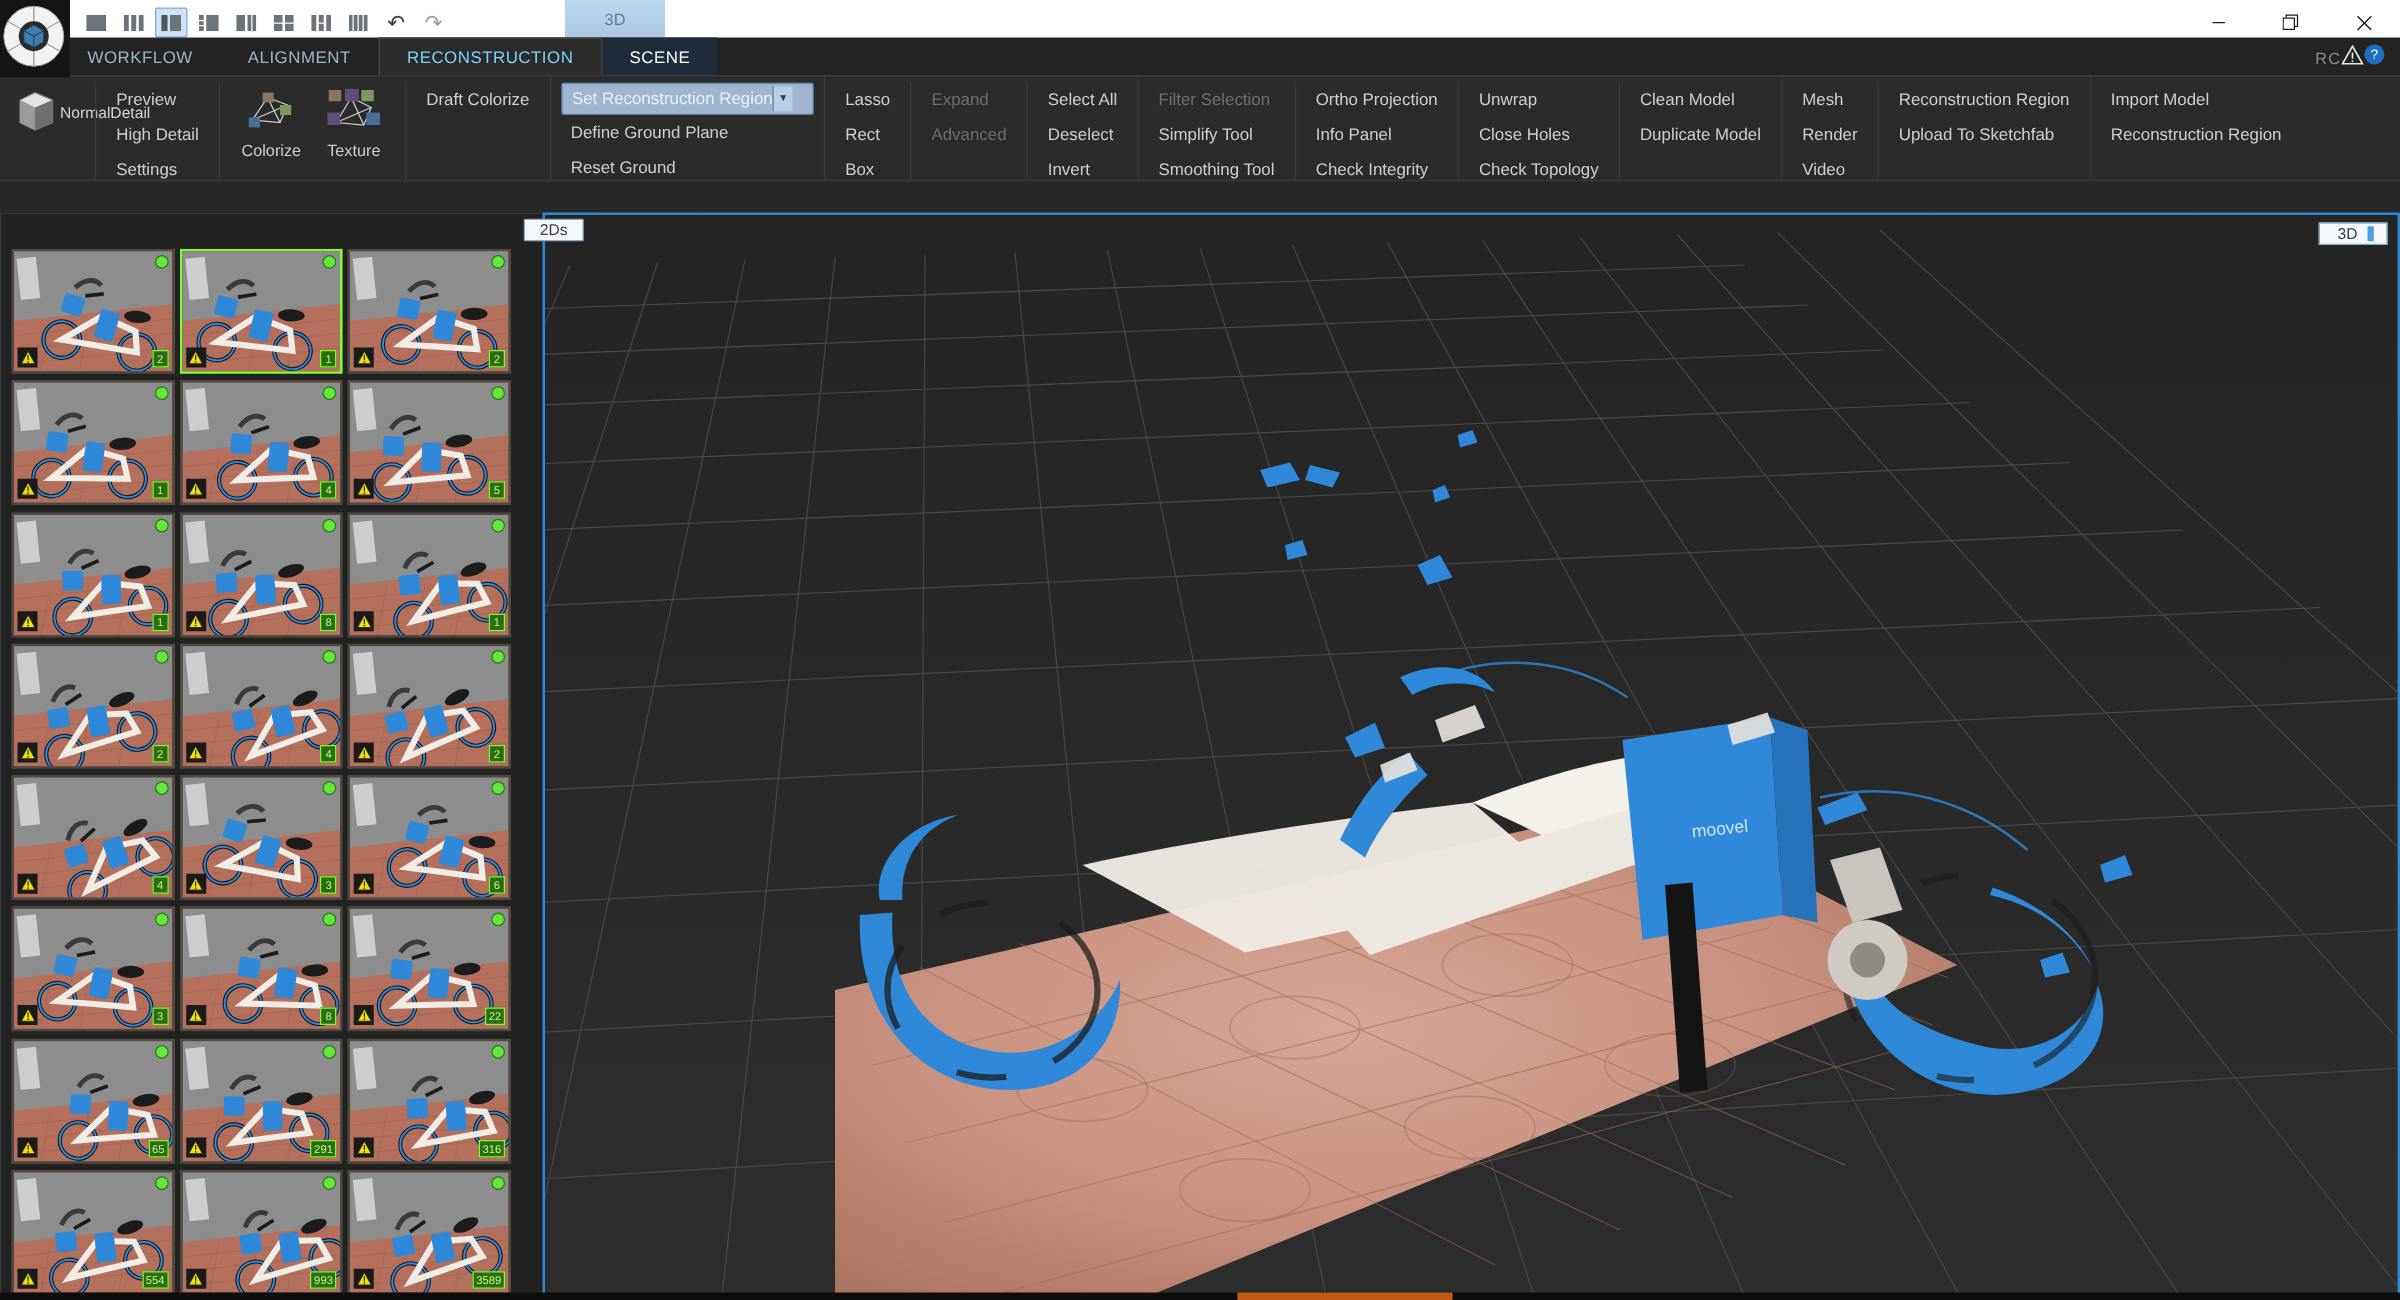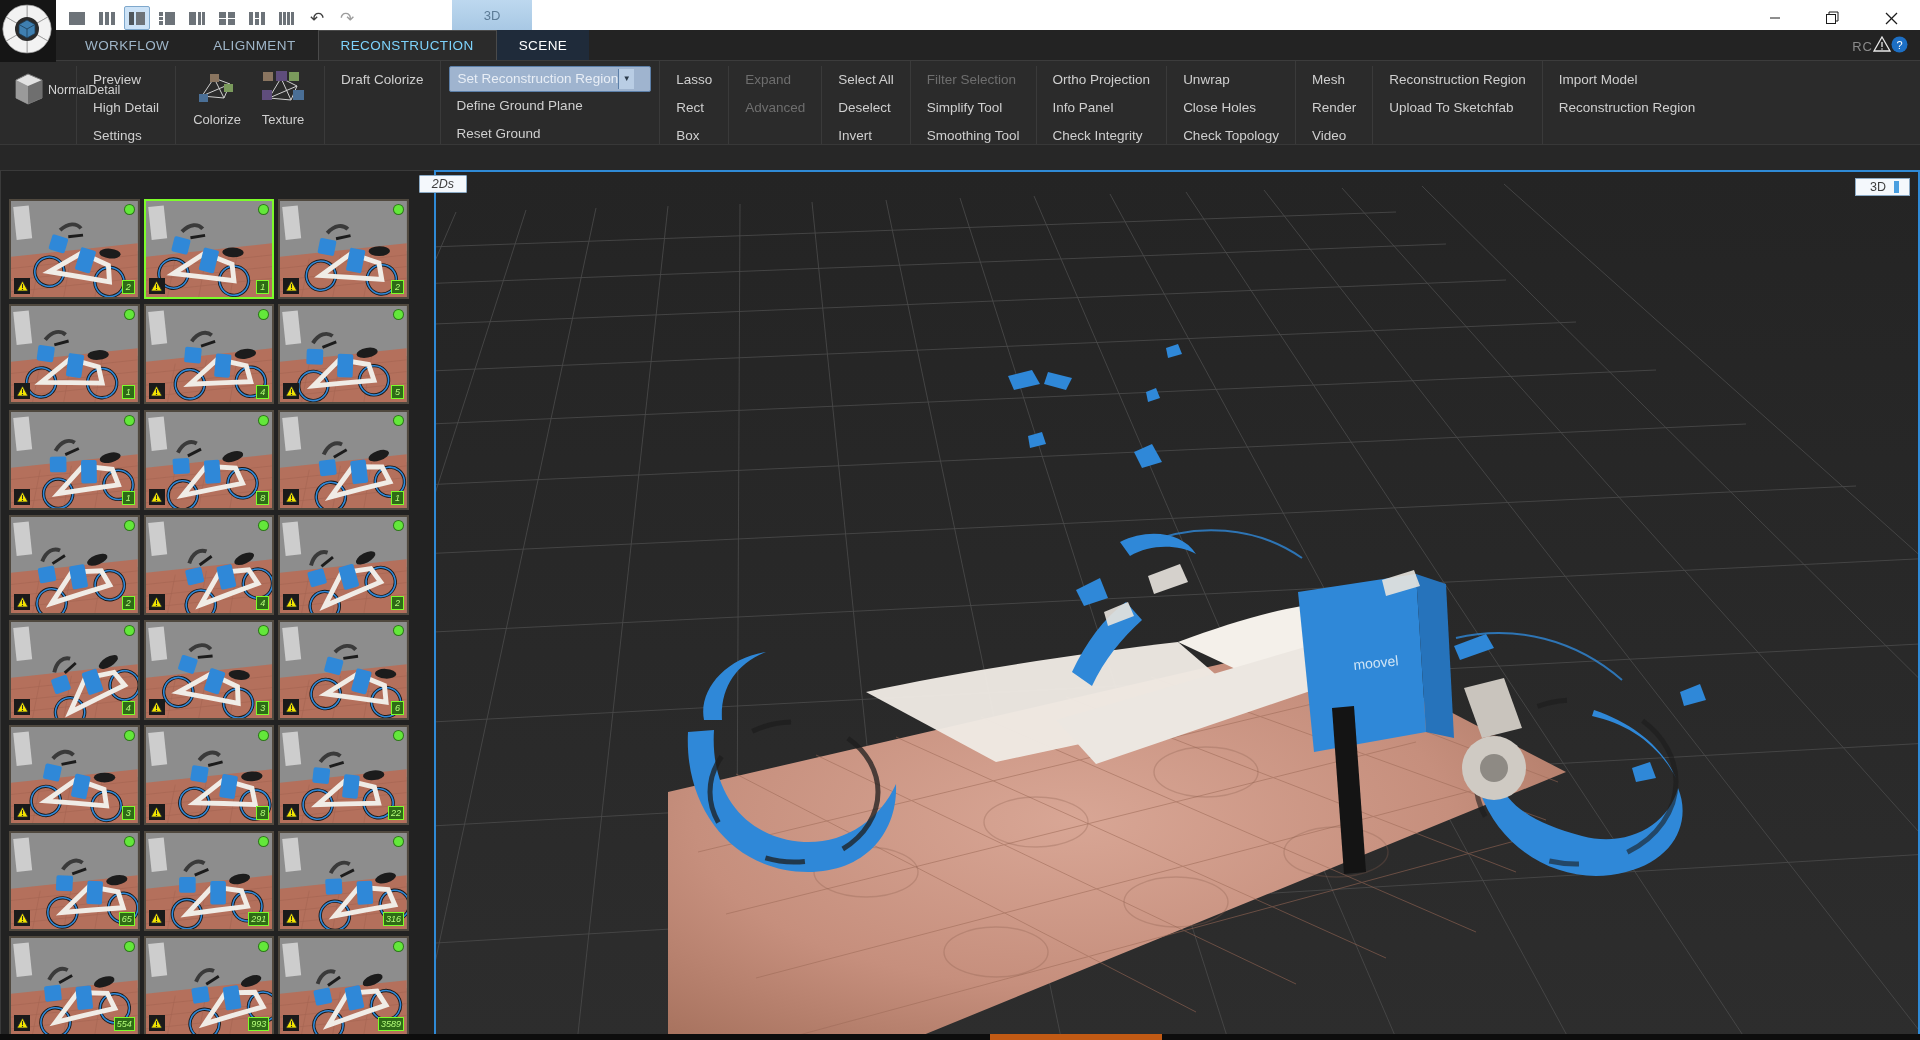--- a/index.html
+++ b/index.html
@@ -57,21 +57,21 @@
   .wc {
     width: 58px; display: flex; align-items: center; justify-content: center;
     cursor: pointer; color: #1c1c1c;
   }
 
   
   #tabrow {
     position: absolute; top: 30px; left: 0; width: 1920px; height: 30px;
     background: #232323;
   }
-  #tabrow-inner { position: absolute; left: 63px; top: 0; display: flex; height: 30px; align-items: flex-start; }
+  #tabrow-inner { position: absolute; left: 48px; top: 0; display: flex; height: 30px; align-items: flex-start; }
   .rtab {
     height: 30px; padding: 0 22px;
     display: flex; align-items: center; justify-content: center;
     color: #9fb6c9; font-size: 13.5px; letter-spacing: .4px;
     cursor: pointer;
   }
   .rtab.active {
     color: #7dd3fc; background: #2b2b2b;
     border-left: 1px solid #4a4a4a; border-right: 1px solid #4a4a4a; border-top: 1px solid #4a4a4a;
   }
@@ -131,21 +131,20 @@
   #main {
     position: absolute; top: 170px; left: 0; width: 1920px; height: 870px;
     background: #1b1b1b;
   }
 
   
   #panel2d {
     position: absolute; left: 0; top: 0; width: 476px; height: 870px;
     background: #222222;
     border: 1px solid #3a3a3a;
-    font-style: italic;
   }
   #label2d {
     position: absolute; right: 8px; top: 4px; z-index: 20;
     background: #f4f8fc; border: 1px solid #8aa9c4;
     color: #3d3d3d; font-size: 12.5px; padding: 1px 12px; border-radius: 1px;
     cursor: pointer;
   }
   #thumbgrid {
     position: absolute; left: 8px; top: 28px; width: 400px; height: 838px;
     display: grid; grid-template-columns: repeat(3, 1fr);
@@ -442,20 +441,24 @@
         <div class="rcol sep">
           <div class="ritem">Ortho Projection</div>
           <div class="ritem">Info Panel</div>
           <div class="ritem">Check Integrity</div>
         </div>
         <div class="rcol sep">
           <div class="ritem">Unwrap</div>
           <div class="ritem">Close Holes</div>
           <div class="ritem">Check Topology</div>
         </div>
+        <div class="rcol sep">
+          <div class="ritem">Clean Model</div>
+          <div class="ritem">Duplicate Model</div>
+        </div>
         <div class="rgroup-label">Tools</div>
       </div>
       <div class="rgroup">
         <div class="rcol">
           <div class="ritem">Mesh</div>
           <div class="ritem">Render</div>
           <div class="ritem">Video</div>
         </div>
         <div class="rcol sep">
           <div class="ritem">Reconstruction Region</div>

